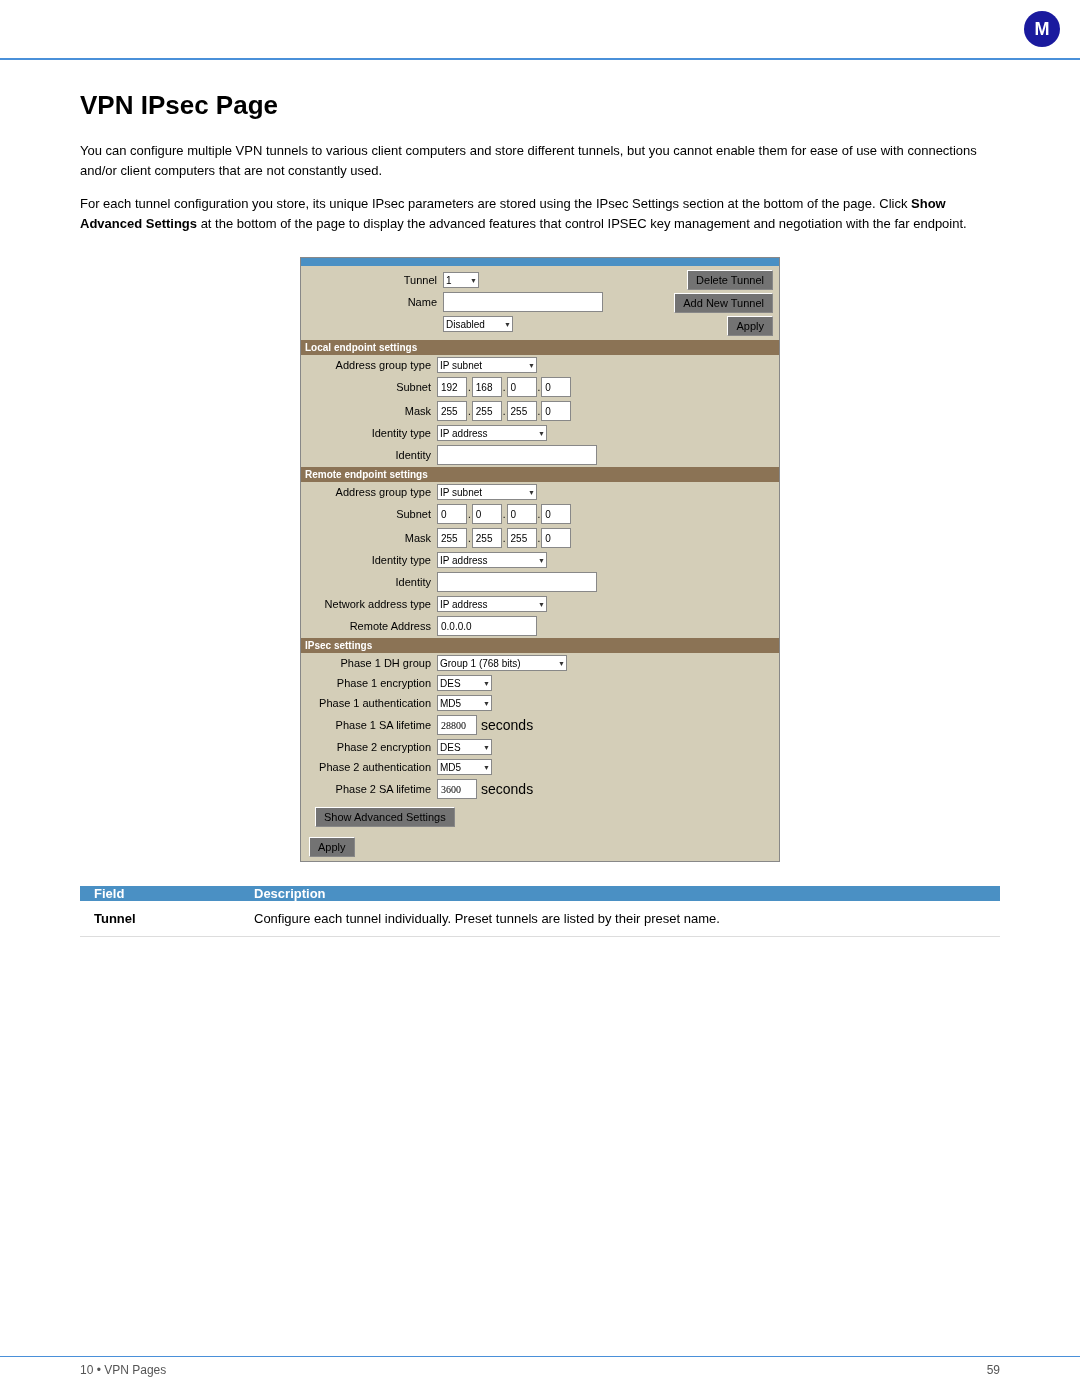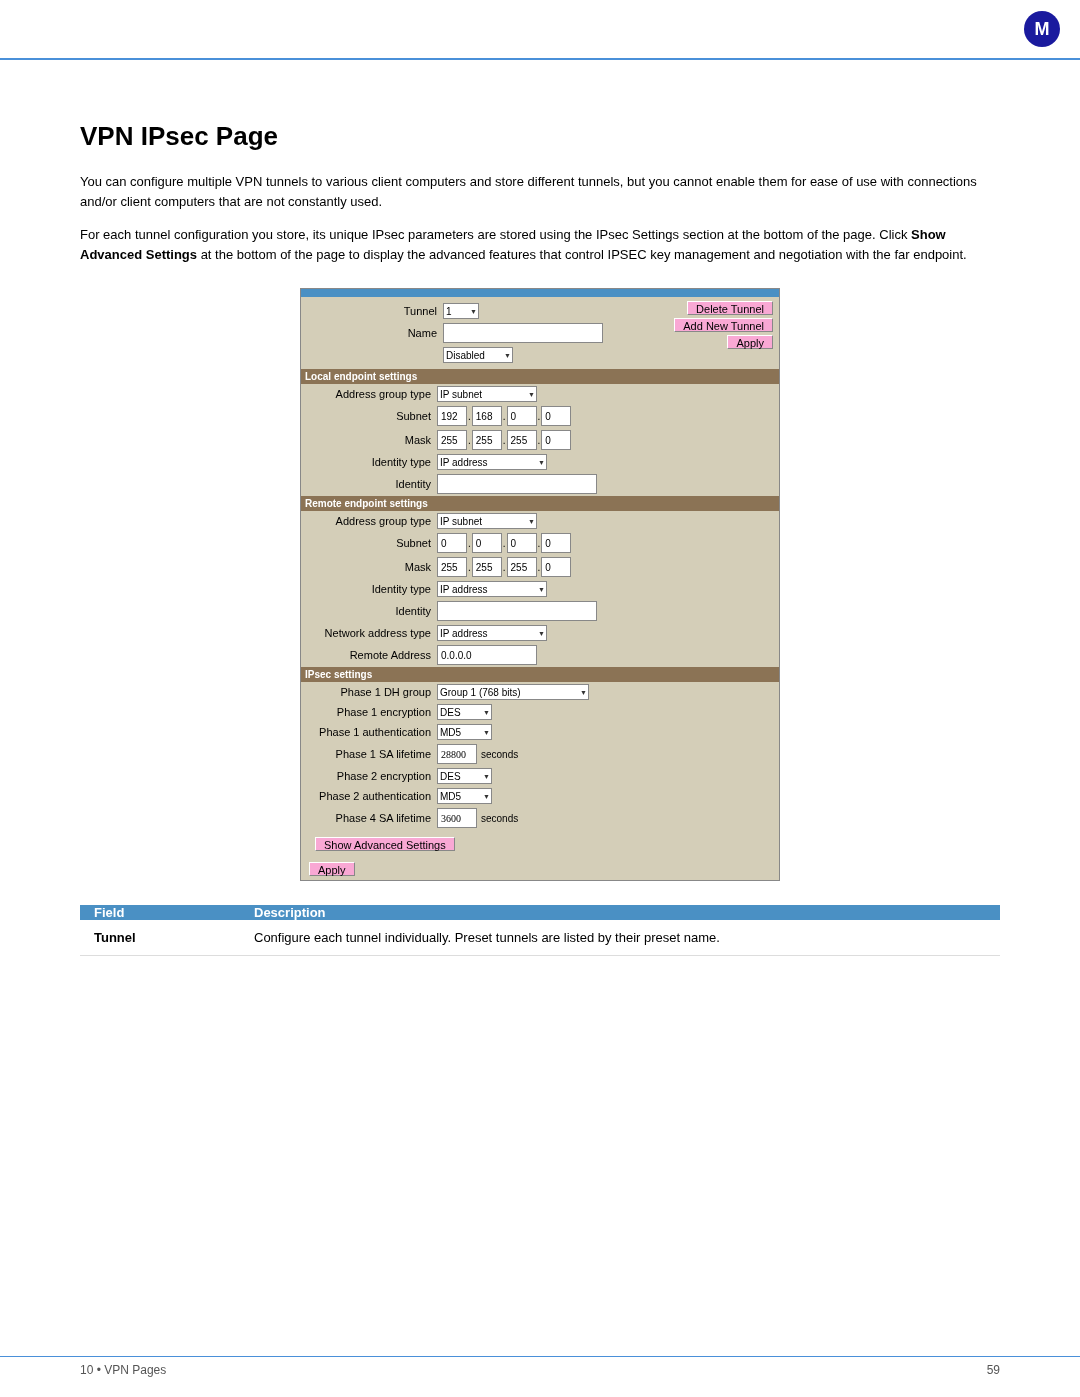--- a/index.html
+++ b/index.html
@@ -31,21 +31,20 @@
       align-items: center;
       justify-content: center;
       color: white;
       font-size: 18px;
       font-weight: bold;
     }
 
     
     .main-content {
       padding: 30px 80px 40px 80px;
-      margin-top: 31px;
     }
 
     h1.page-title {
       font-size: 26px;
       font-weight: bold;
       margin-bottom: 20px;
       color: #000;
     }
 
     .description-text {
@@ -114,28 +113,28 @@
       font-size: 7px;
       position: absolute;
       right: 2px;
       top: 50%;
       transform: translateY(-50%);
       pointer-events: none;
       color: #333;
     }
 
     .btn {
-      background: #f9a8d4;
+      background: #737373;
       border: 1px solid #888;
       border-top-color: #fff;
       border-left-color: #fff;
       padding: 1px 8px;
       font-size: 11px;
       cursor: pointer;
-      height: 14px;
+      height: 20px;
     }
 
     .section-header {
       background: #8b7355;
       color: #fff;
       font-size: 10px;
       font-weight: bold;
       padding: 2px 4px;
     }
 
@@ -203,21 +202,21 @@
     .show-advanced-btn {
       margin: 4px 8px;
     }
 
     .apply-btn-row {
       padding: 4px 8px;
     }
 
     .seconds-label {
       margin-left: 4px;
-      font-size: 10px;
+      font-size: 14px;
     }
 
     .remote-addr-input { width: 100px; }
   </style>
 </head>
 <body>
 
 <div class="top-bar">
   <div class="motorola-logo">
     <span>M</span>
@@ -382,21 +381,21 @@
       <span class="form-label">Remote Address</span>
       <input type="text" class="form-input remote-addr-input" value="0.0.0.0" style="">
     </div>
 
     <div class="section-header">IPsec settings</div>
 
 
     <div class="form-row">
       <span class="form-label">Phase 1 DH group</span>
       <div class="select-wrapper">
-        <select class="form-select" style="width:152px;">
+        <select class="form-select" style="width:130px;">
           <option>Group 1 (768 bits)</option>
         </select>
       </div>
     </div>
 
     <div class="form-row">
       <span class="form-label">Phase 1 encryption</span>
       <div class="select-wrapper">
         <select class="form-select" style="width:55px;">
           <option>DES</option>
@@ -431,21 +430,21 @@
     <div class="form-row">
       <span class="form-label">Phase 2 authentication</span>
       <div class="select-wrapper">
         <select class="form-select" style="width:55px;">
           <option>MD5</option>
         </select>
       </div>
     </div>
 
     <div class="form-row">
-      <span class="form-label">Phase 4 SA lifetime</span>
+      <span class="form-label">Phase 2 SA lifetime</span>
       <input type="text" class="form-input small" value="3600" style="">
       <span class="seconds-label">seconds</span>
     </div>
 
     <div class="form-row show-advanced-btn">
       <button class="btn">Show Advanced Settings</button>
     </div>
 
     <div class="apply-btn-row">
       <button class="btn">Apply</button>

